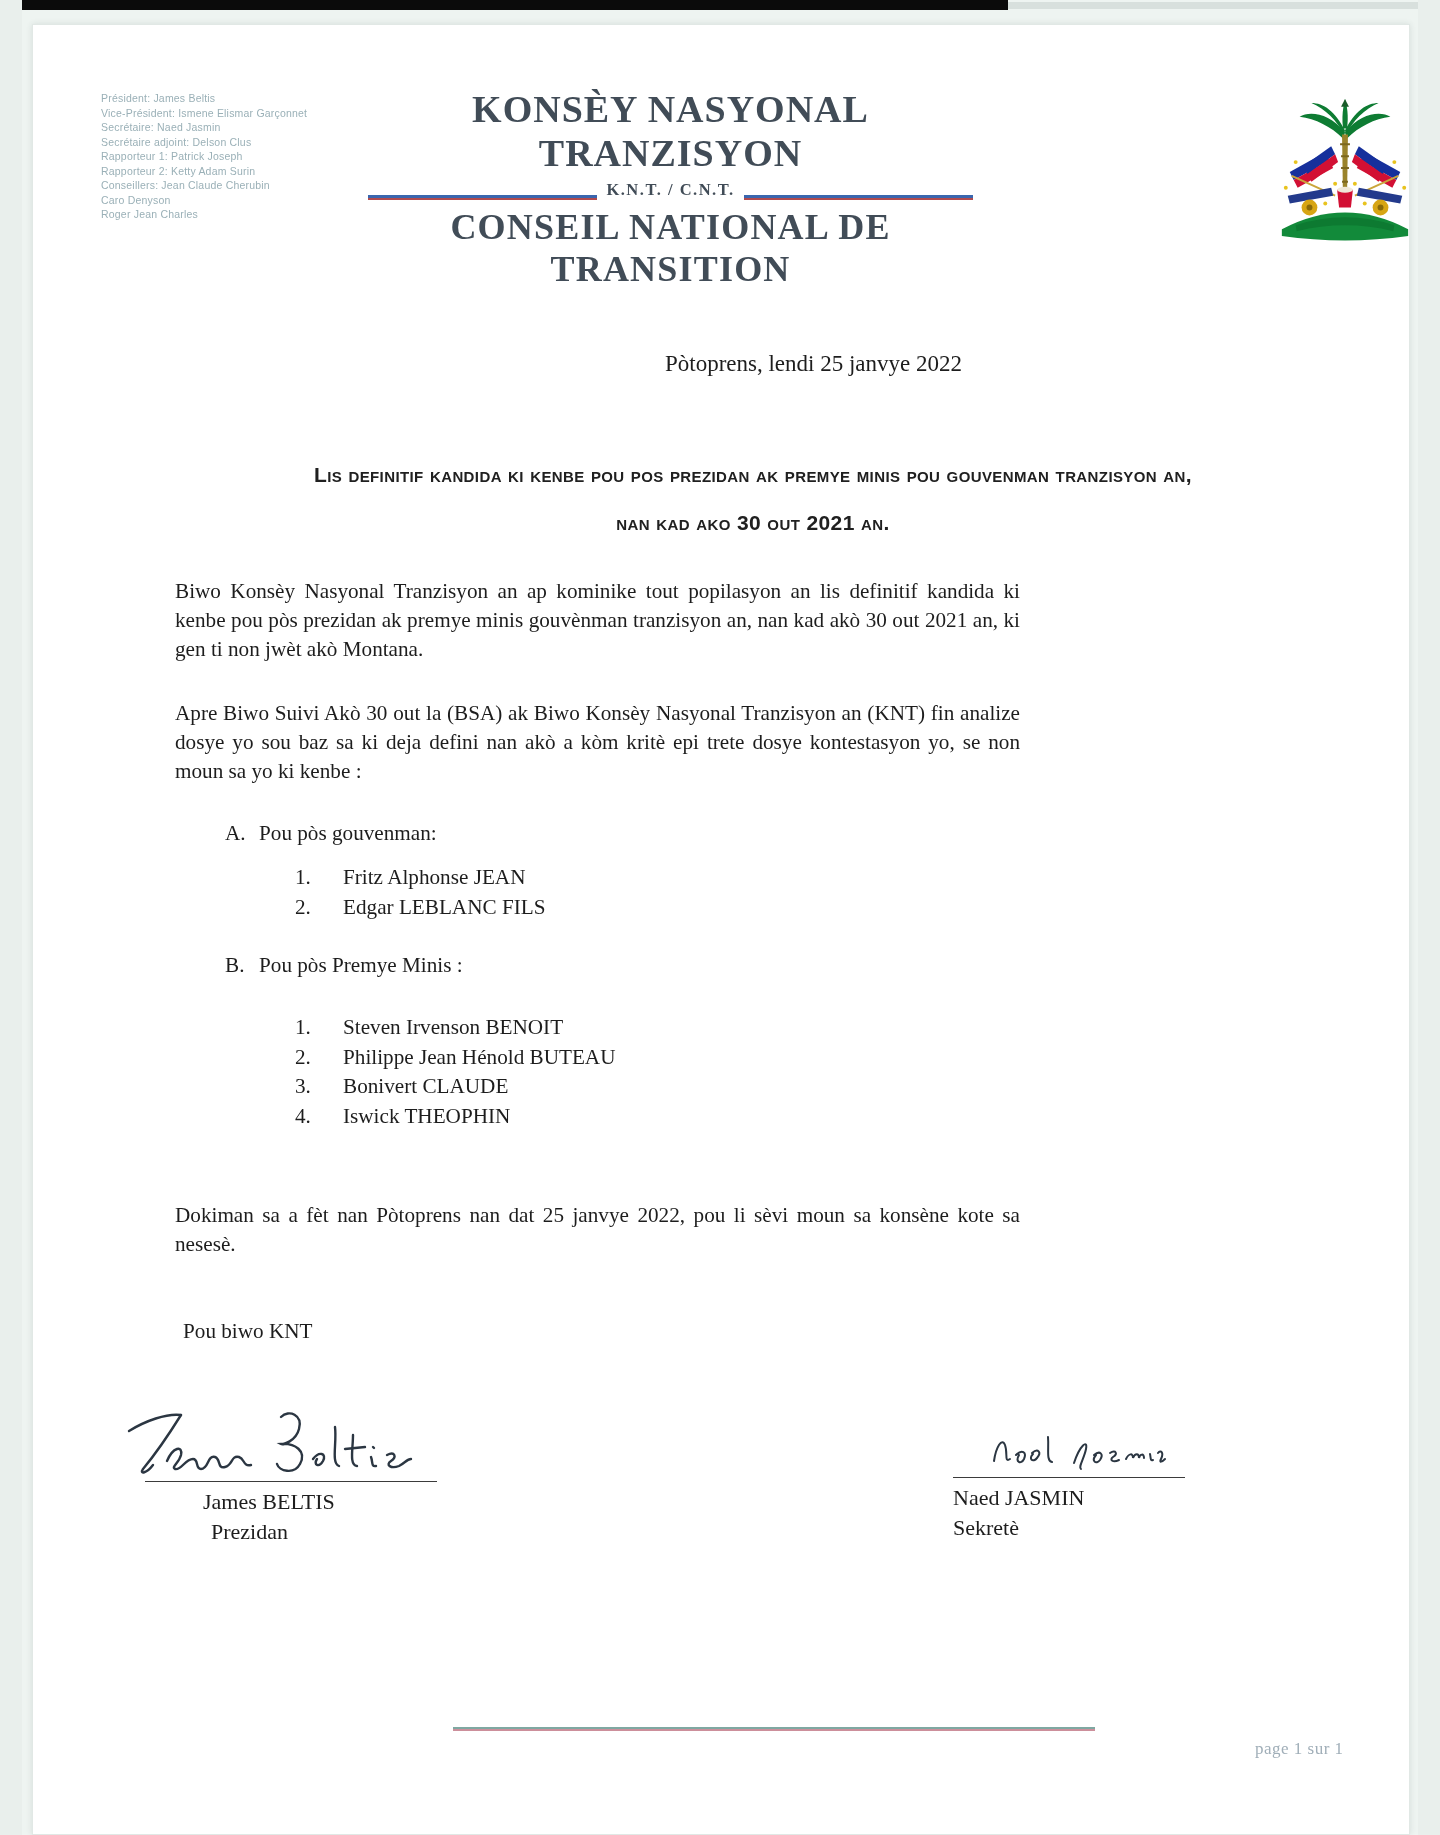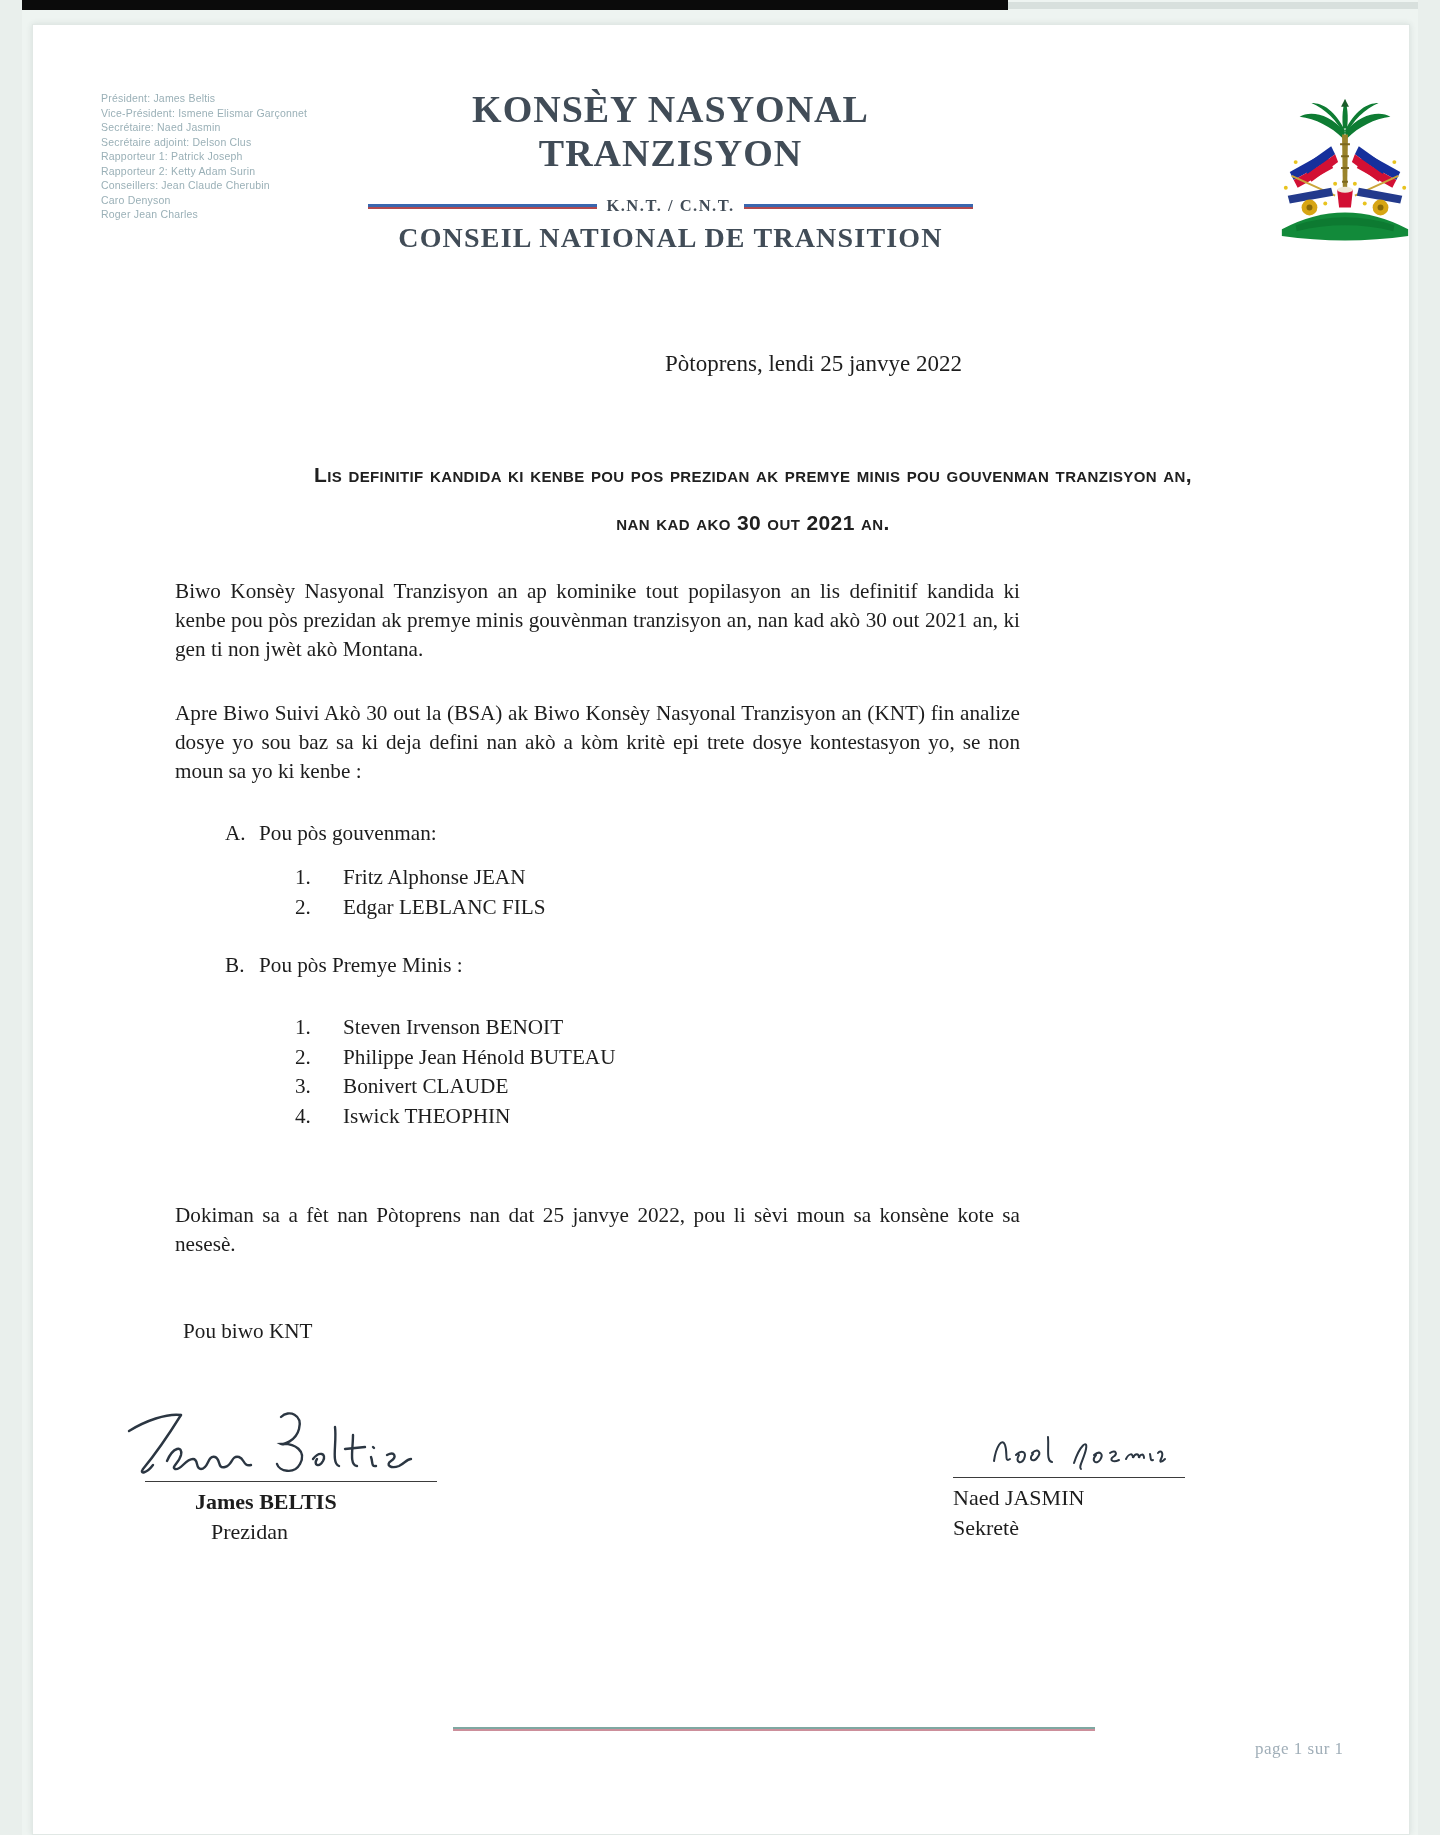--- a/index.html
+++ b/index.html
@@ -17,24 +17,24 @@
   .canvas{position:relative;width:1396px;height:1835px;background:#eef4f1;overflow:hidden;margin:0 auto;}
   .topbar-black{position:absolute;left:0;top:0;width:986px;height:10px;background:#0b0b0b;}
   .topbar-gray{position:absolute;left:986px;top:2px;width:454px;height:7px;background:#cdd6d2;opacity:.65;}
   .page{position:absolute;left:10px;top:24px;right:8px;bottom:0;background:#ffffff;border:1px solid #e1e8e5;box-shadow:0 0 6px rgba(40,60,55,.12);}
 
   
   .officials{position:absolute;left:68px;top:66px;font-family:"Liberation Sans",sans-serif;
     font-size:10.5px;line-height:14.5px;color:var(--officials-ink);letter-spacing:.2px;}
   .header-center{position:absolute;left:335px;top:62px;width:605px;text-align:center;color:var(--header-ink);}
   .org-kreyol{font-size:38px;font-weight:700;letter-spacing:1px;}
-  .divider-row{display:flex;align-items:center;margin-top:21px;}
+  .divider-row{display:flex;align-items:flex-end;margin-top:5px;}
   .dline{flex:1;height:2px;border-top:3px solid var(--accent-blue);border-bottom:2px solid var(--accent-red);}
   .abbrev{font-size:16.5px;font-weight:600;letter-spacing:1.5px;padding:0 9px;white-space:nowrap;}
-  .org-french{font-size:28px;font-weight:700;letter-spacing:1.2px;margin-top:6px;}
+  .org-french{font-size:36px;font-weight:700;letter-spacing:1.2px;margin-top:6px;}
   .emblem{position:absolute;left:1232px;top:72px;width:160px;height:148px;}
 
   
   .dateline{position:absolute;right:447px;top:326px;font-size:23px;color:var(--ink);}
   .doc-title{position:absolute;left:120px;top:426px;width:1200px;text-align:center;
     font-family:"Liberation Sans",sans-serif;font-weight:700;font-size:21px;line-height:48px;
     font-variant:small-caps;letter-spacing:.4px;color:#202020;}
 
   
   .body-par{position:absolute;left:142px;width:845px;font-size:21.2px;line-height:29px;
@@ -57,21 +57,21 @@
   .sig-block{position:absolute;color:var(--ink);}
   .sig-left{left:90px;top:1384px;width:330px;}
   .sig-right{left:905px;top:1404px;width:260px;}
   .sig-script{position:absolute;left:0;top:0;}
   .sig-script-right{position:absolute;left:48px;top:0;}
   .sig-line{position:absolute;height:0;border-top:1.5px solid #3b3b3b;}
   .sig-line-left{left:22px;top:72px;width:292px;}
   .sig-line-right{left:15px;top:48px;width:232px;}
   .sig-name{position:absolute;font-size:22px;}
   .sig-role{position:absolute;font-size:22px;}
-  .sig-left .sig-name{left:72px;top:80px;font-weight:bold;}
+  .sig-left .sig-name{left:80px;top:80px;}
   .sig-left .sig-role{left:88px;top:110px;}
   .sig-right .sig-name{left:15px;top:56px;}
   .sig-right .sig-role{left:15px;top:86px;}
 
   
   .footer-divider{position:absolute;left:420px;top:1702px;width:642px;height:2px;
     border-top:2px solid var(--footer-teal);border-bottom:2px solid var(--footer-pink);}
   .footer-contact{position:absolute;left:300px;top:1716px;width:880px;text-align:center;
     font-size:21px;line-height:34px;color:#1f2933;}
   .page-indicator{position:absolute;left:1222px;top:1714px;font-size:17px;color:var(--muted);letter-spacing:.5px;}

